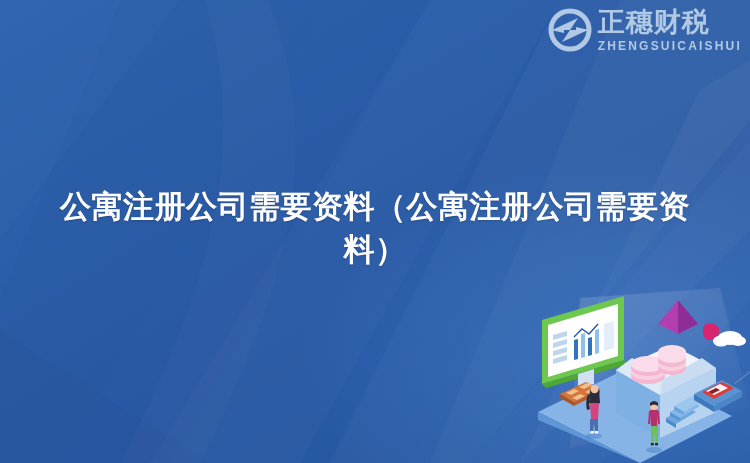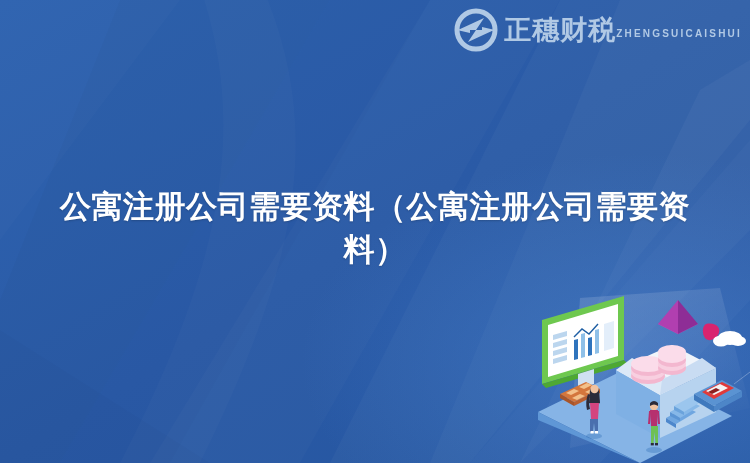--- a/index.html
+++ b/index.html
@@ -18,28 +18,28 @@
   .facets{position:absolute;inset:0;}
   .facets svg{display:block;width:750px;height:463px;}
 
   
   .logo{
     position:absolute;top:8px;right:8px;
     display:flex;align-items:center;gap:6px;
     opacity:.92;
   }
   .logo-mark{width:44px;height:44px;flex:0 0 44px;}
-  .logo-text{display:flex;flex-direction:row;line-height:1;}
+  .logo-text{display:flex;flex-direction:column;line-height:1;}
   .logo-cn{
     font-size:27px;font-weight:bold;color:#bcd2ea;
     letter-spacing:1px;font-family:"Liberation Sans","DejaVu Sans",sans-serif;
   }
   .logo-en{
-    font-size:10px;font-weight:bold;color:#bcd2ea;
-    letter-spacing:2.2px;margin-top:12px;text-align:center;
+    font-size:12px;font-weight:bold;color:#bcd2ea;
+    letter-spacing:2.2px;margin-top:4px;text-align:center;
   }
 
   
   .headline{
     position:absolute;left:50px;right:50px;top:186px;
     text-align:center;color:#ffffff;
     font-size:31px;font-weight:bold;line-height:1.38;
     letter-spacing:.5px;
     text-shadow:0 1px 2px rgba(0,0,0,.18);
   }

